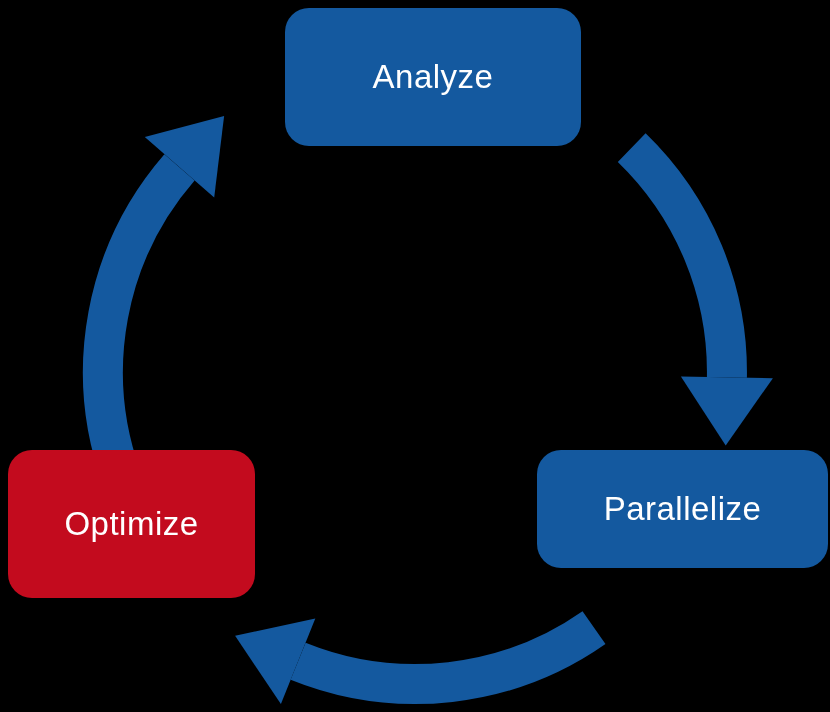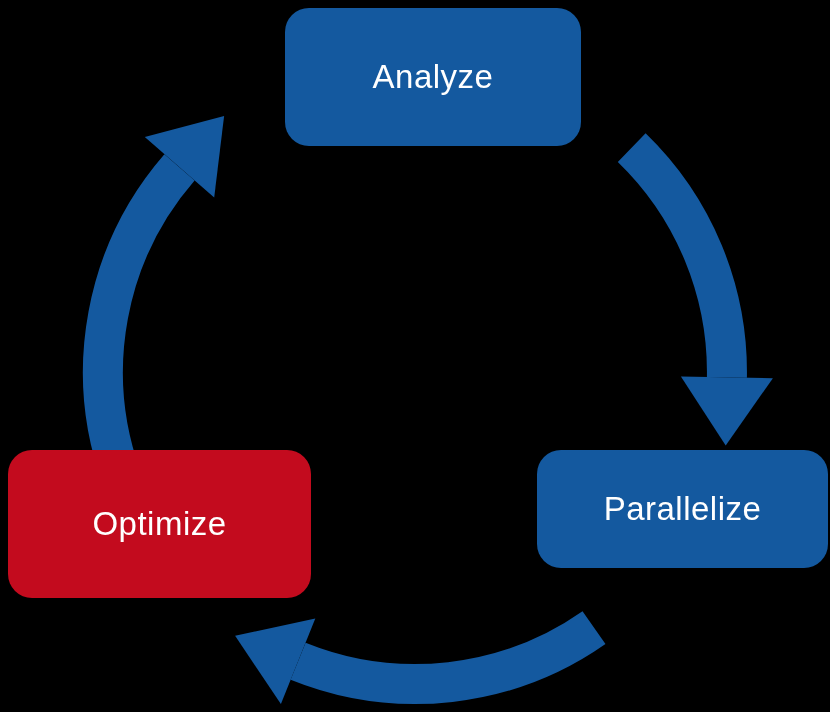--- a/index.html
+++ b/index.html
@@ -38,21 +38,21 @@
     justify-content: center;
     border-radius: 24px;
     color: var(--text, #fff);
     font-size: 33px;
     letter-spacing: 0.5px;
   }
   .node-blue { background: var(--node-blue, #14599f); }
   .node-red  { background: var(--node-red, #c30b1e); }
   .node-analyze     { left: 285px; top: 8px;   width: 296px; height: 138px; }
   .node-parallelize { left: 537px; top: 450px; width: 291px; height: 118px; }
-  .node-optimize    { left: 8px;   top: 450px; width: 303px; height: 148px; }
+  .node-optimize    { left: 8px;   top: 450px; width: 247px; height: 148px; }
 </style>
 </head>
 <body>
 
 <div class="canvas">
 
   <svg class="arrow-layer" viewBox="0 0 830 712">
 
     <g>
       <path class="arrow-arc" d="M 631.7 147.6 A 312 312 0 0 1 726.9 377.4"></path>

